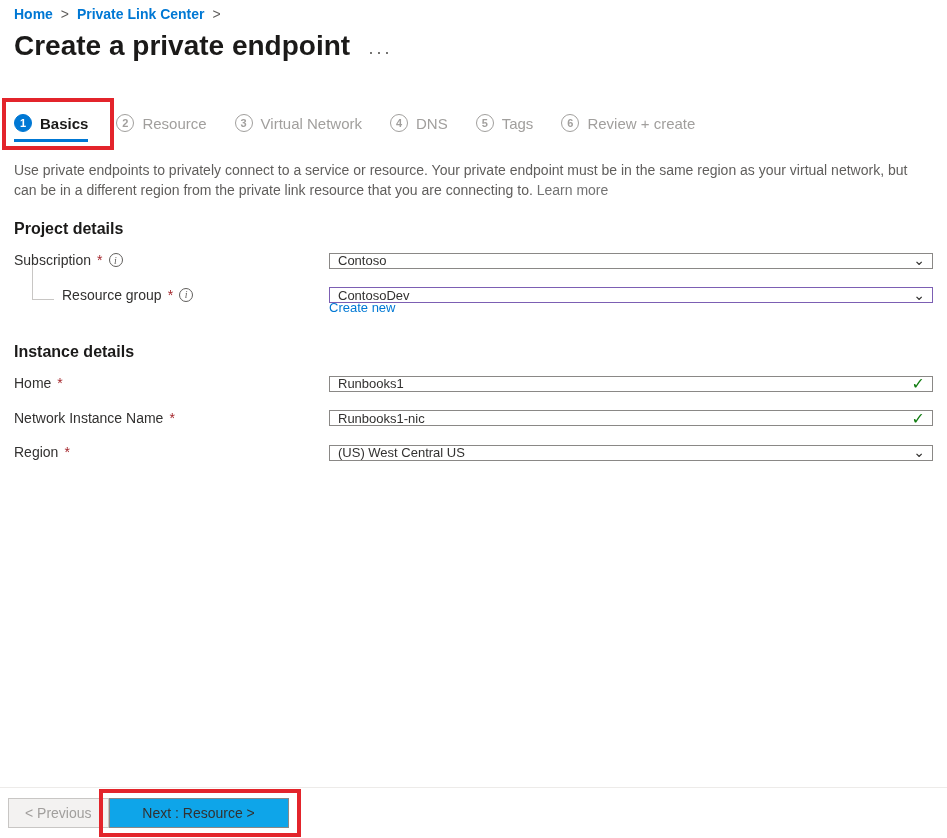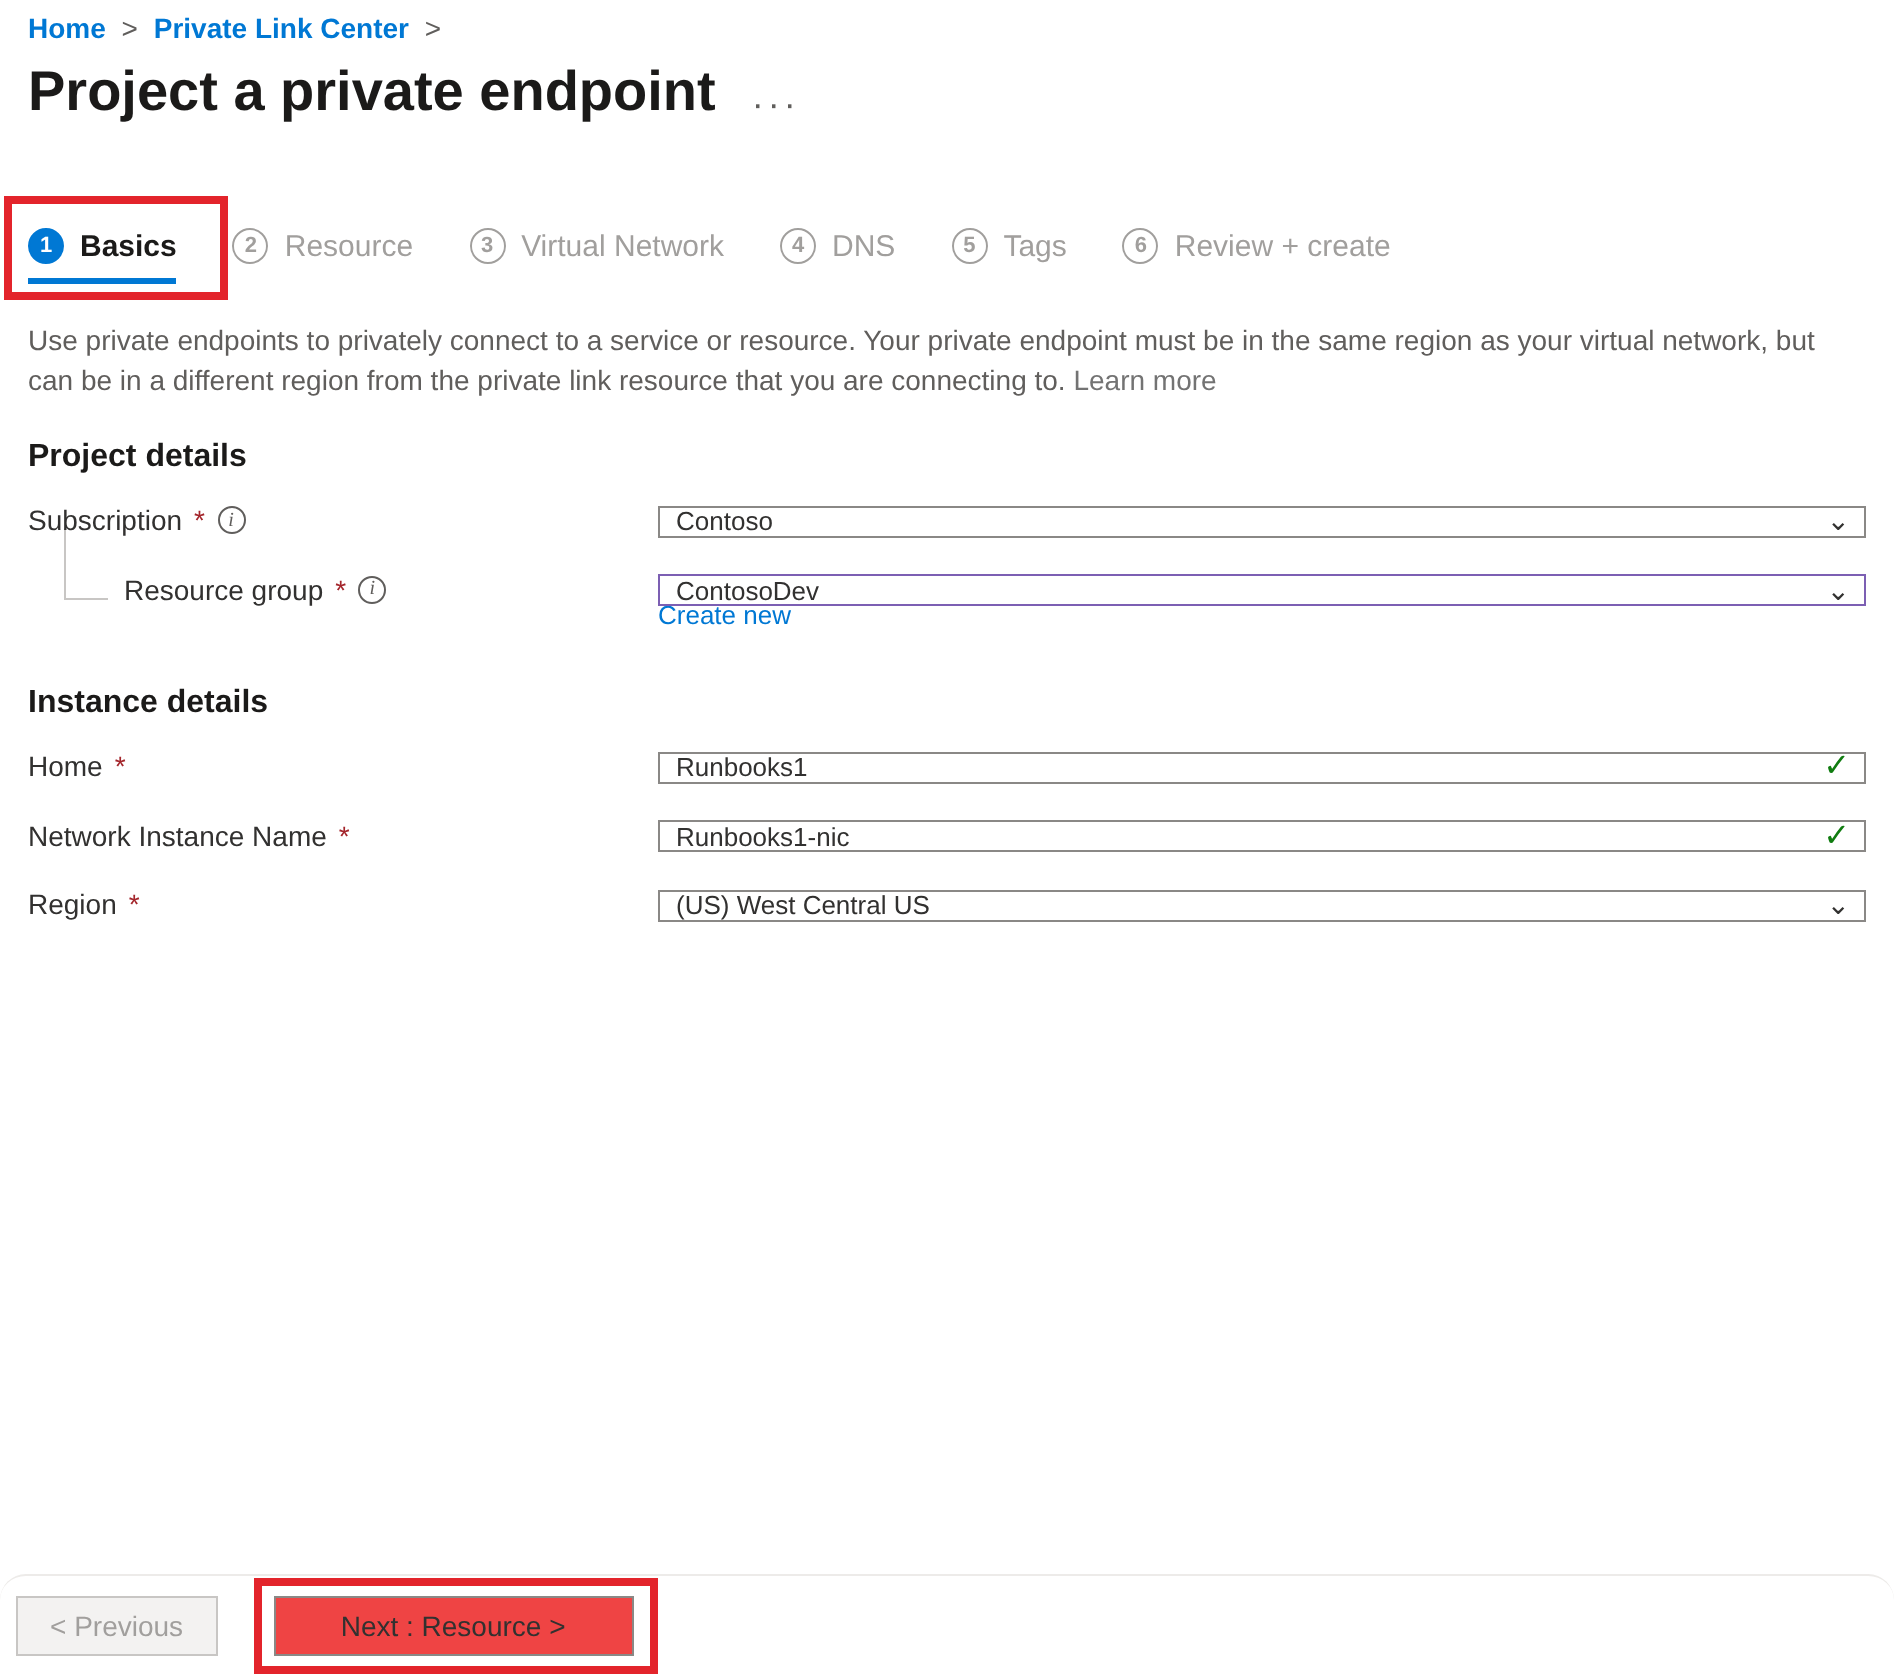--- a/index.html
+++ b/index.html
@@ -106,46 +106,45 @@
     color:#107c10; font-size:16px; pointer-events:none;
   }
   .select.hl{ border-color:#7c5fb3;}
   .sublink { margin-left:315px; margin-top:-10px; margin-bottom:22px;}
   .sublink a{ color:#0078d4; font-size:13px; text-decoration:none;}
   
   .footer {
     position:absolute; left:0; right:0; bottom:0;
     border-top:1px solid #edebe9;
     padding:10px 8px;
-    display:flex; align-items:center; gap:28px;
+    display:flex; align-items:center; 
     background:#fff;
-    border-radius:13px;
   }
   .btn {
     height:30px; padding:0 16px;
     font-size:14px; cursor:pointer;
-    border:1px solid #8a8886; background:#ef4444; color:#323130;
+    border:1px solid #8a8886; background:#0ea5e9; color:#323130;
   }
   .btn.disabled{ color:#a19f9d; border-color:#c8c6c4; background:#f3f2f1; cursor:default;}
   .btn.next{ min-width:180px;}
 </style>
 </head>
 <body>
 
 <div class="page">
 
   <div class="breadcrumb">
     <a href="#">Home</a>
     <span class="sep">&gt;</span>
     <a href="#">Private Link Center</a>
     <span class="sep">&gt;</span>
   </div>
 
   <div class="title-row">
-    <h1 class="title">Project a private endpoint</h1>
+    <h1 class="title">Create a private endpoint</h1>
     <span class="more-icon">···</span>
   </div>
 
   <div class="tabs" style="position:relative;">
     <div class="tab active">
       <span class="circle">1</span>
       <span>Basics</span>
     </div>
     <div class="tab">
       <span class="circle">2</span>

